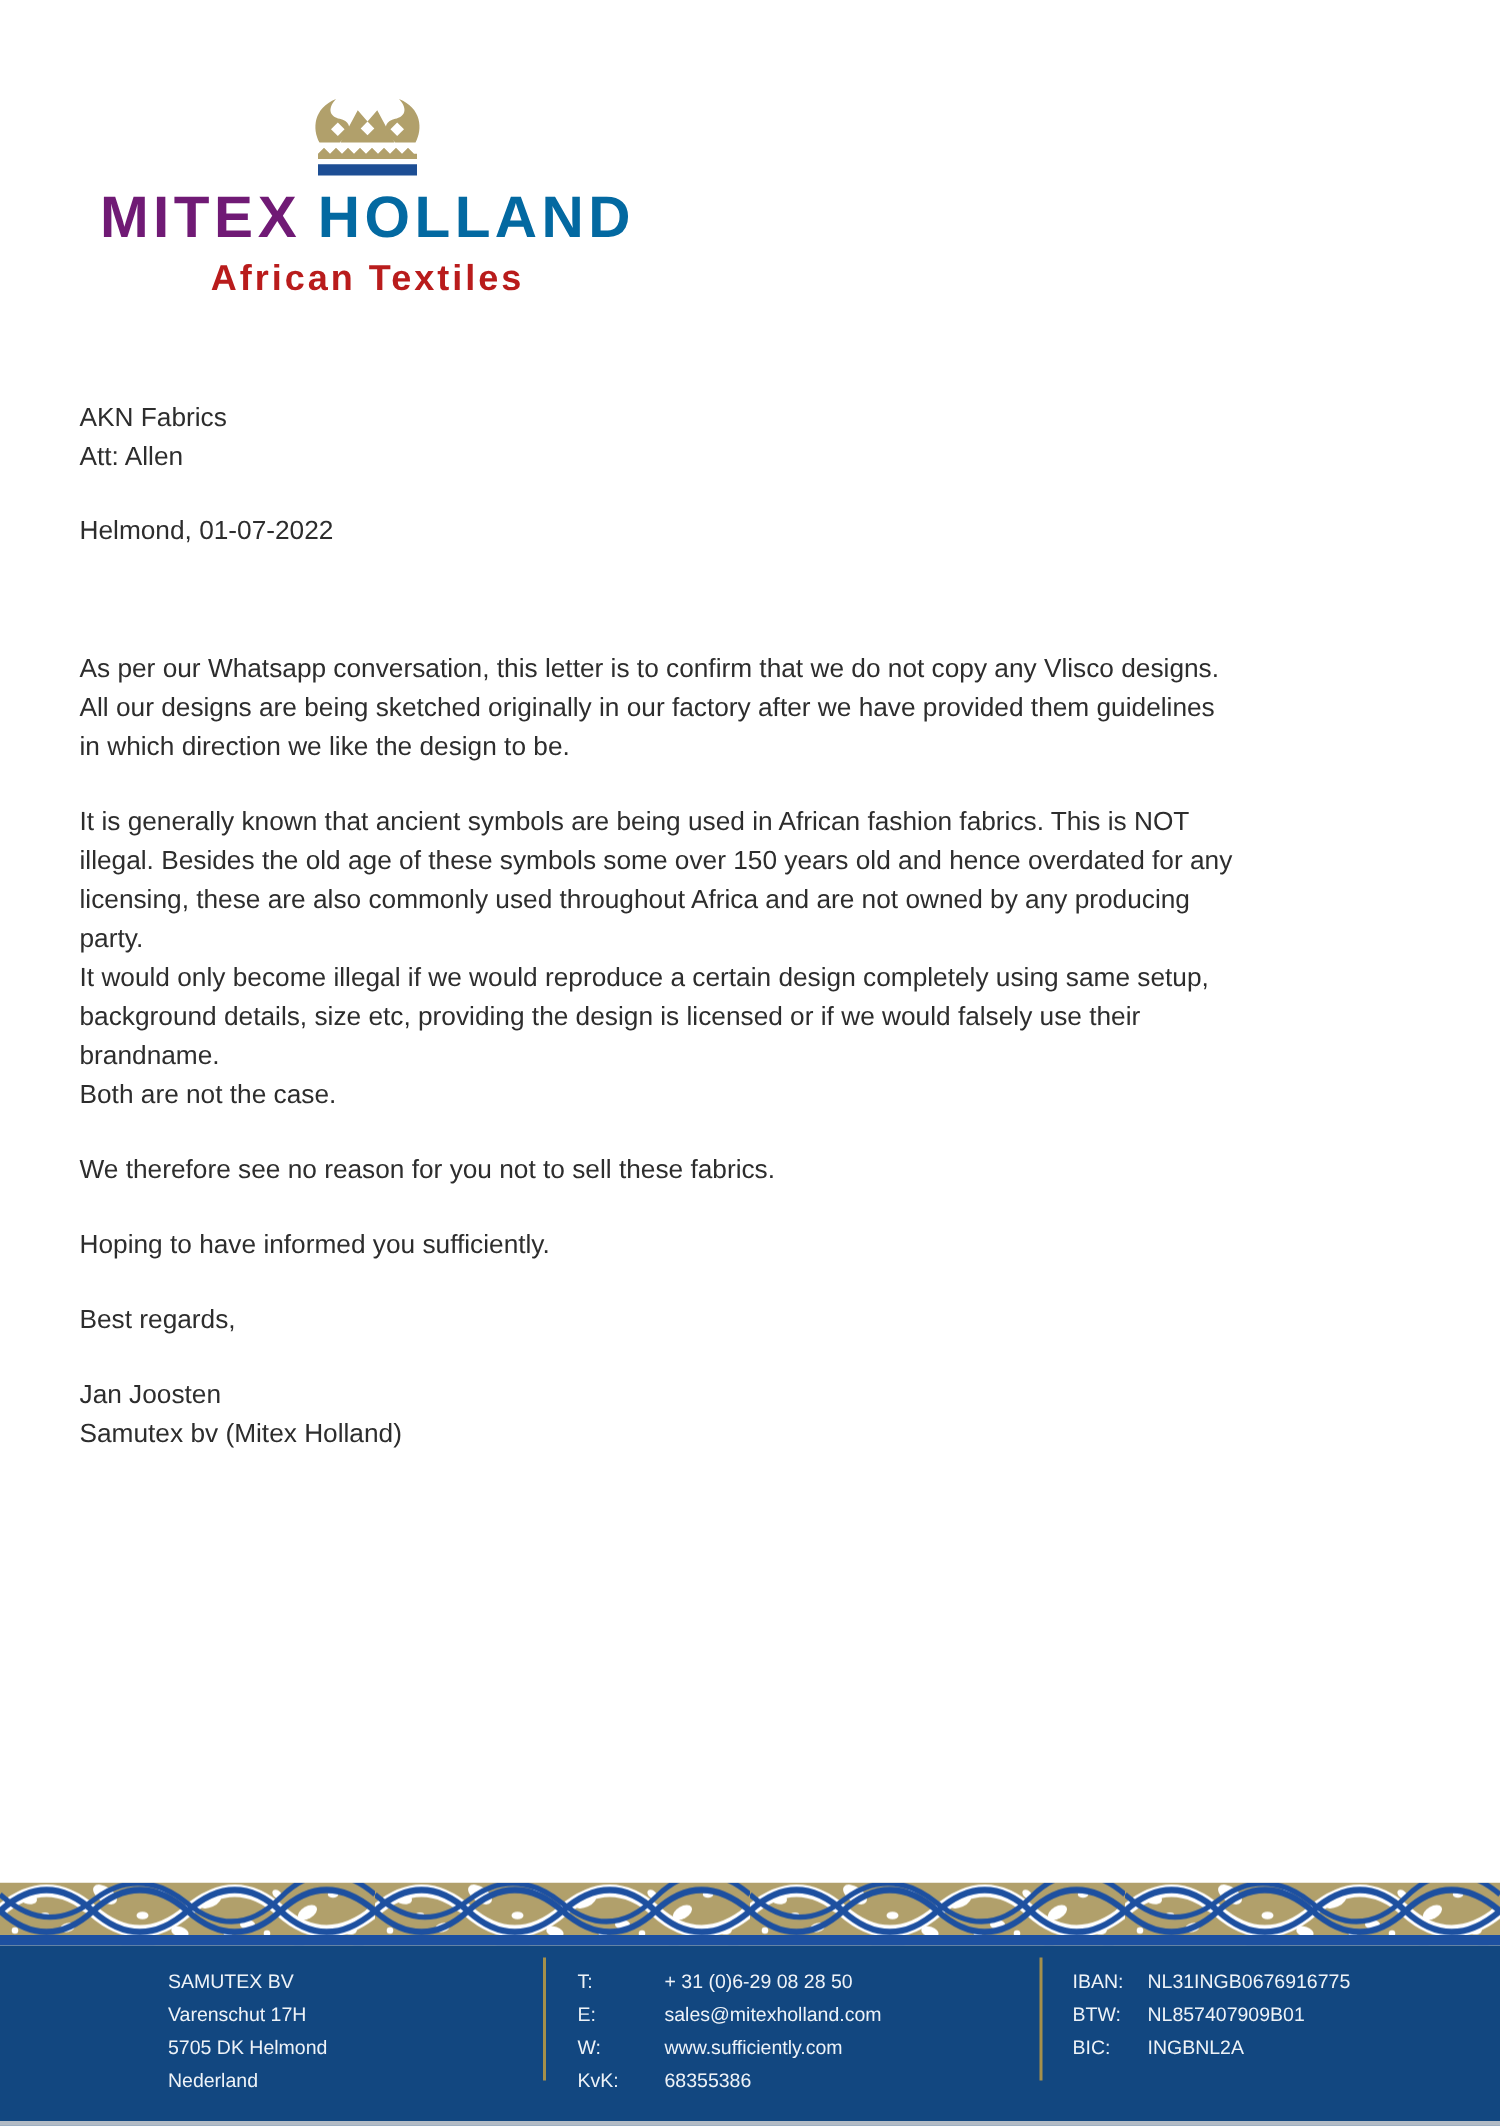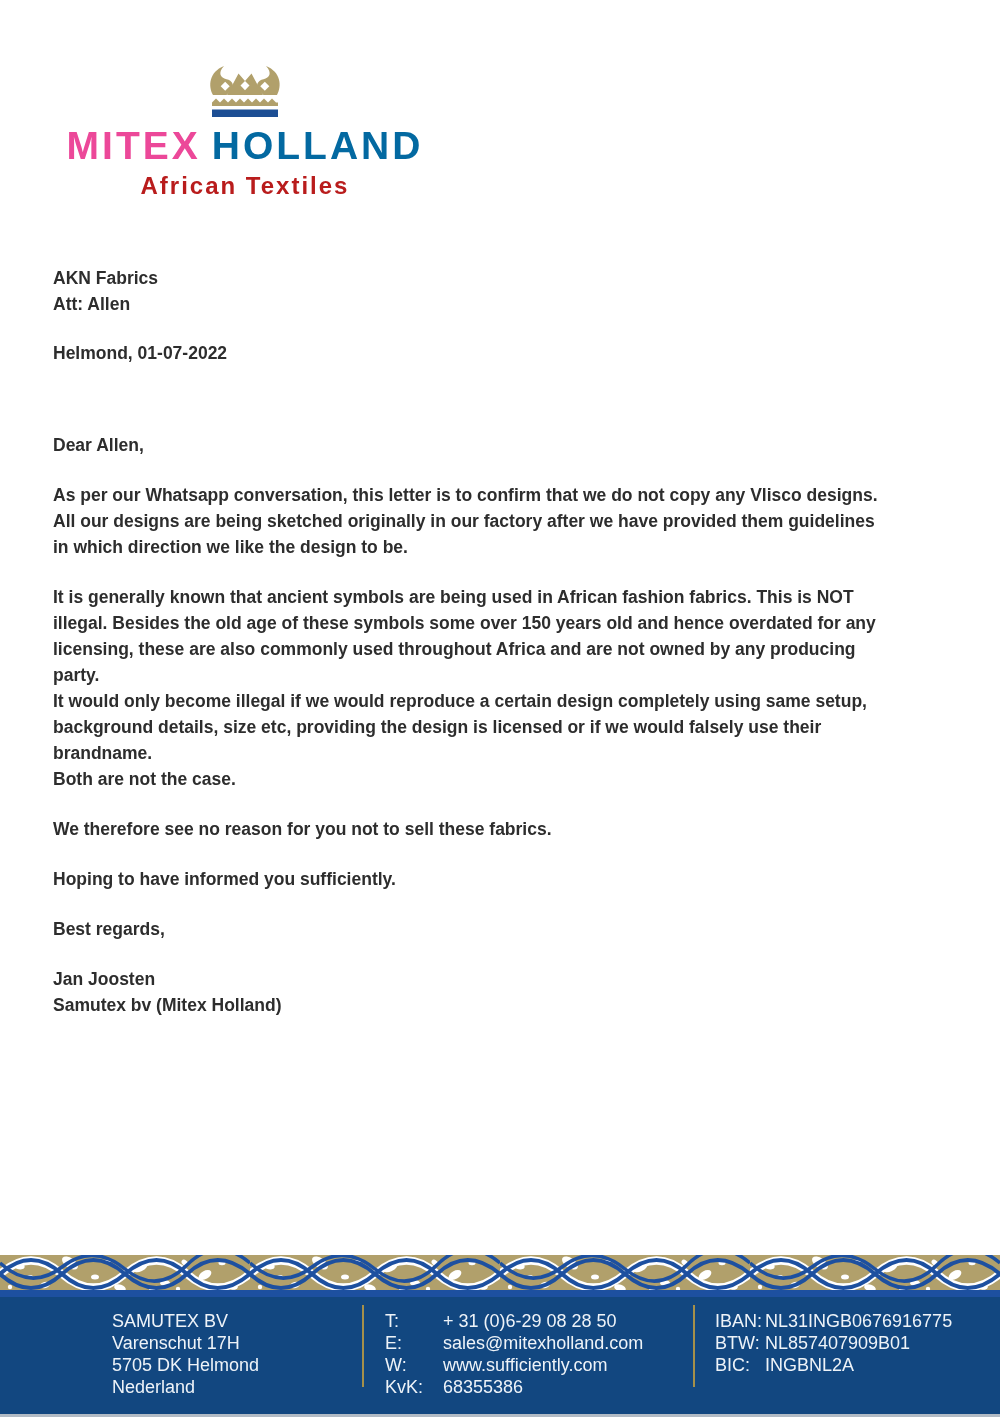--- a/index.html
+++ b/index.html
@@ -20,56 +20,55 @@
   }
   .crown-wrap { height:56px; }
   .wordmark {
     margin-top:6px;
     white-space:nowrap;
     font-weight:bold;
     font-size:39px;
     letter-spacing:3px;
     line-height:1;
   }
-  .wordmark .mitex   { color:#ec4899; }
+  .wordmark .mitex   { color:#701a75; }
   .wordmark .holland { color:#0369a1; margin-left:11px; }
   .tagline {
     margin-top:9px;
     font-weight:bold;
     font-size:24px;
     letter-spacing:2px;
     color:#b91c1c;
     line-height:1;
   }
 
   
   .letter {
     position:absolute; left:53px; top:265px; width:890px;
     font-size:17.5px; line-height:26px;
   }
   .letter p {
     margin:0 0 24px 0;
     white-space:pre-line;
-    font-weight:bold;
   }
   .letter p.gap-sm { margin-bottom:23px; }
   .letter p.gap-lg { margin-bottom:66px; }
 
   
   .band {
     position:absolute; left:0; top:1255px; width:1000px; height:42px;
     line-height:0;
   }
 
   
   .footer {
     position:absolute; left:0; top:1297px; width:1000px; height:120px;
     background:#124780;
     color:#eef3f8;
-    font-size:18px;
+    font-size:13px;
   }
   .footer .col { position:absolute; top:13px; line-height:22px; }
   .addr    { left:112px; }
   .contact { left:385px; }
   .bank    { left:715px; }
   .frow { display:flex; }
   .contact .flabel { width:58px; flex:0 0 58px; }
   .bank    .flabel { width:50px; flex:0 0 50px; }
   .vdiv {
     position:absolute; top:8px; width:2px; height:82px;
@@ -107,21 +106,20 @@
     <div class="wordmark">
       <span class="mitex">MITEX</span><span class="holland">HOLLAND</span>
     </div>
     <div class="tagline">African Textiles</div>
   </header>
 
   <main class="letter">
     <p class="gap-sm">AKN Fabrics
 Att: Allen</p>
     <p class="gap-lg">Helmond, 01-07-2022</p>
-    <p>Dear Allen,</p>
     <p>As per our Whatsapp conversation, this letter is to confirm that we do not copy any Vlisco designs.
 All our designs are being sketched originally in our factory after we have provided them guidelines
 in which direction we like the design to be.</p>
     <p>It is generally known that ancient symbols are being used in African fashion fabrics. This is NOT
 illegal. Besides the old age of these symbols some over 150 years old and hence overdated for any
 licensing, these are also commonly used throughout Africa and are not owned by any producing
 party.
 It would only become illegal if we would reproduce a certain design completely using same setup,
 background details, size etc, providing the design is licensed or if we would falsely use their
 brandname.

